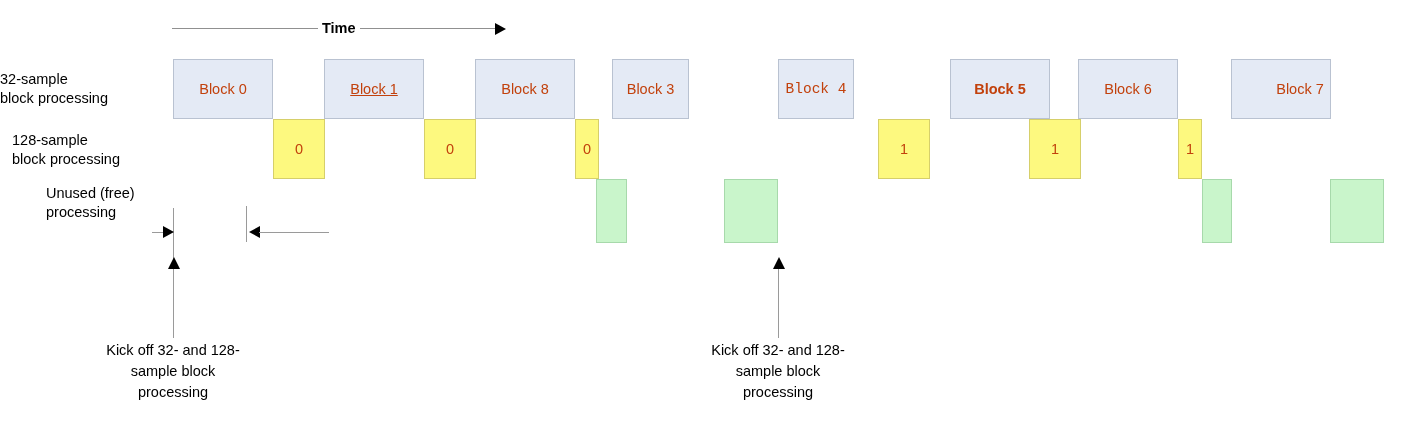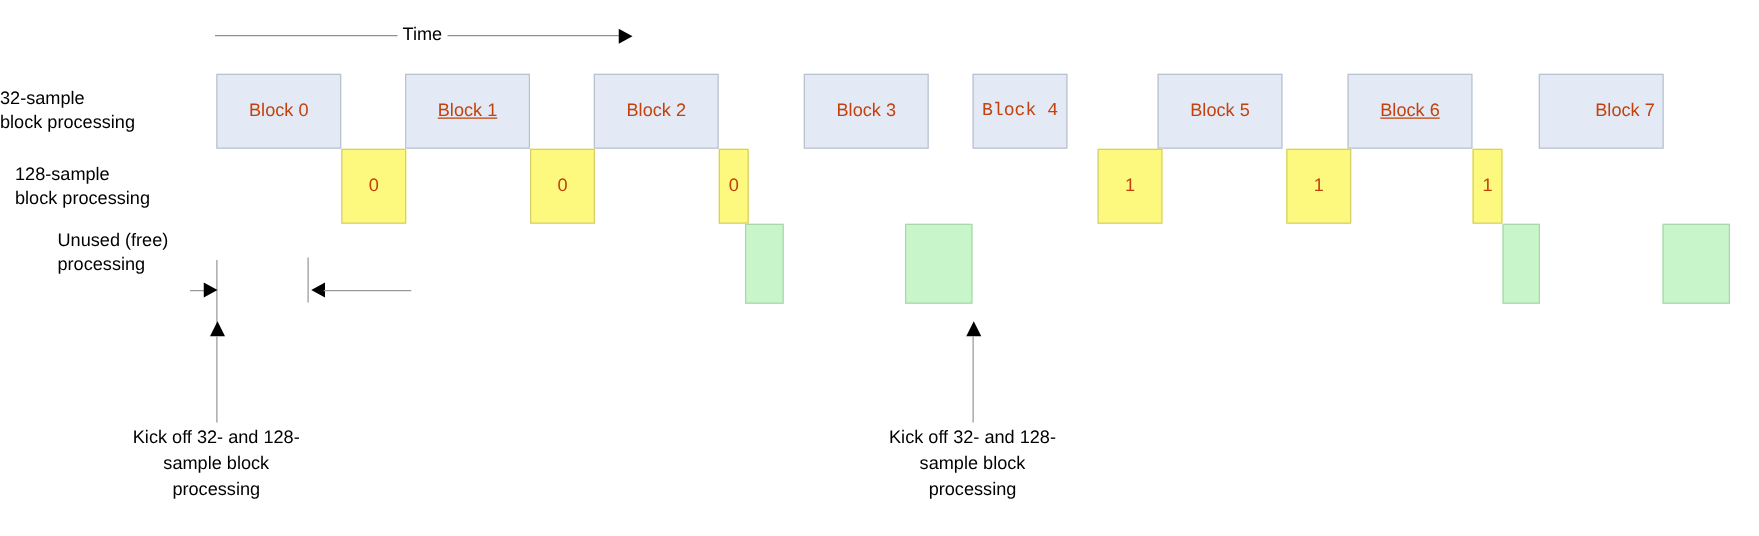--- a/index.html
+++ b/index.html
@@ -53,20 +53,21 @@
     position: absolute;
     height: 1px;
     background: #909090;
   }
   .axis-label {
     position: absolute;
     font-size: 14.5px;
     background: #ffffff;
     padding: 0 4px;
     line-height: 16px;
+    font-weight: bold;
   }
   .arrow-right {
     position: absolute;
     width: 0;
     height: 0;
     border-top: 6px solid transparent;
     border-bottom: 6px solid transparent;
     border-left: 11px solid #000;
   }
   .arrow-left {
@@ -118,25 +119,25 @@
 
   <div class="row-label" style="left:0px; top:70px; width:160px;">32-sample
 block processing</div>
   <div class="row-label" style="left:0px; top:131px; width:160px;margin-left:12px;">128-sample
 block processing</div>
   <div class="row-label" style="left:0px; top:184px; width:160px;margin-left:46px;">Unused (free)
 processing</div>
 
   <div class="box box-32" style="left:173px; top:59px; width:100px; height:60px;">Block 0</div>
   <div class="box box-32" style="left:324px; top:59px; width:100px; height:60px;text-decoration:underline;">Block 1</div>
-  <div class="box box-32" style="left:475px; top:59px; width:100px; height:60px;">Block 2</div>
-  <div class="box box-32" style="left:643px; top:59px; width:100px; height:60px;">Block 3</div>
+  <div class="box box-32" style="left:475px; top:59px; width:100px; height:60px;">Block 8</div>
+  <div class="box box-32" style="left:612px; top:59px; width:77px; height:60px;">Block 3</div>
   <div class="box box-32" style="left:778px; top:59px; width:76px; height:60px;font-family:Liberation Mono, monospace;">Block 4</div>
-  <div class="box box-32" style="left:926px; top:59px; width:100px; height:60px;">Block 5</div>
-  <div class="box box-32" style="left:1078px; top:59px; width:100px; height:60px;text-decoration:underline;">Block 6</div>
+  <div class="box box-32" style="left:950px; top:59px; width:100px; height:60px;font-weight:bold;">Block 5</div>
+  <div class="box box-32" style="left:1078px; top:59px; width:100px; height:60px;">Block 6</div>
   <div class="box box-32" style="left:1231px; top:59px; width:100px; height:60px;padding-left:38px;">Block 7</div>
 
   <div class="box box-128" style="left:273px; top:119px; width:52px; height:60px;">0</div>
   <div class="box box-128" style="left:424px; top:119px; width:52px; height:60px;">0</div>
   <div class="box box-128" style="left:575px; top:119px; width:24px; height:60px;">0</div>
   <div class="box box-128" style="left:878px; top:119px; width:52px; height:60px;">1</div>
   <div class="box box-128" style="left:1029px; top:119px; width:52px; height:60px;">1</div>
   <div class="box box-128" style="left:1178px; top:119px; width:24px; height:60px;">1</div>
 
   <div class="box box-free" style="left:596px; top:179px; width:31px; height:64px;"></div>

